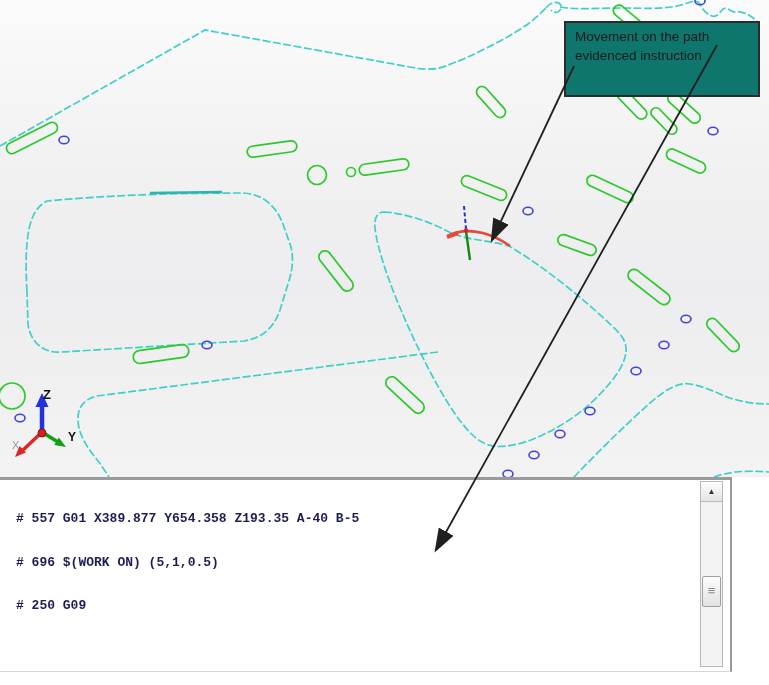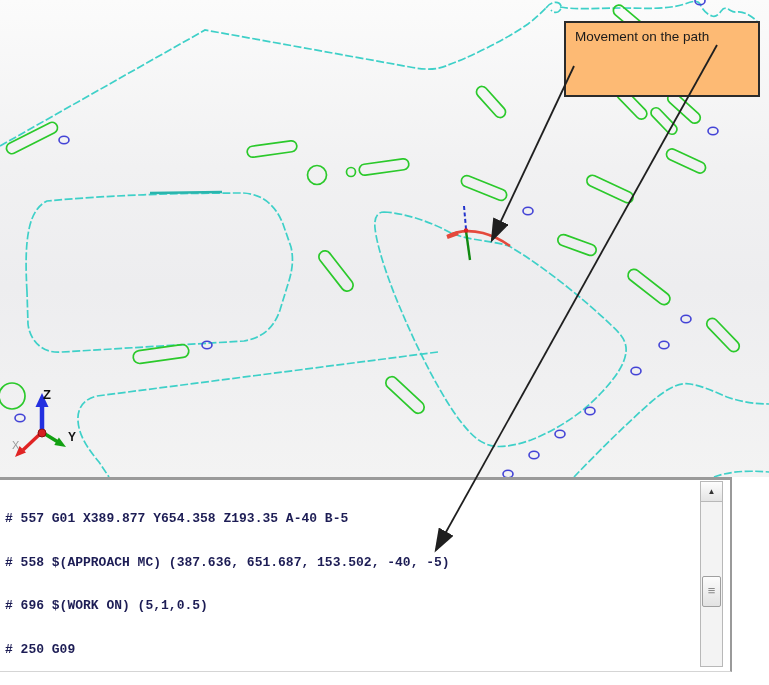--- a/index.html
+++ b/index.html
@@ -15,33 +15,33 @@
   .c-cyan2 {stroke:#2ab5ad;fill:none;stroke-width:2.6;}
   .c-green {stroke:var(--green);fill:none;stroke-width:1.7;}
   .c-blue  {stroke:var(--blue);fill:none;stroke-width:1.6;}
   .c-red   {stroke:var(--red);fill:none;stroke-width:2.6;}
 
   .axis-label{font-family:"Liberation Sans",sans-serif;font-weight:bold;fill:#111;}
   .axis-label-dim{font-family:"Liberation Sans",sans-serif;fill:#999;}
 
   
   .callout{position:absolute;left:564px;top:21px;width:196px;height:76px;box-sizing:border-box;
-           background:#fdba74;border:2px solid var(--callout-border);z-index:20;
+           background:#0f766e;border:2px solid var(--callout-border);z-index:20;
            padding:5px 6px 0 9px;color:#1a1a1a;font-size:13.5px;line-height:1.4;}
   .overlay{position:absolute;left:0;top:0;width:769px;height:685px;z-index:30;pointer-events:none;}
 
   
   .gcode-panel{position:absolute;left:0;top:477px;width:732px;height:195px;box-sizing:border-box;
                background:var(--panel-bg);border-top:3px solid var(--panel-border);
                border-right:2px solid var(--panel-border);border-bottom:1px solid #d5d5d5;z-index:10;}
   .gcode-lines{position:absolute;left:0;top:3px;right:34px;
                font-family:"Liberation Mono","DejaVu Sans Mono",monospace;
                font-weight:bold;font-size:13px;line-height:14.55px;
                color:var(--code-text);white-space:pre;overflow:hidden;}
-  .gcode-line{padding-left:5px;height:14.55px;}
+  .gcode-line{padding-left:16px;height:14.55px;}
 
   
   .vscroll{position:absolute;top:1px;right:7px;width:23px;height:186px;box-sizing:border-box;
            background:var(--scrollbar-track);border:1px solid var(--scrollbar-border);}
   .vscroll .btn-up{position:absolute;top:0;left:0;right:0;height:19px;
            background:linear-gradient(#fdfdfd,#e4e4e4);border-bottom:1px solid var(--scrollbar-border);
            text-align:center;font-size:8px;line-height:19px;color:#333;}
   .vscroll .thumb{position:absolute;left:1px;right:1px;top:94px;height:29px;
            background:linear-gradient(#fcfcfc,#e2e2e2);border:1px solid #9f9f9f;border-radius:2px;
            text-align:center;font-size:13px;line-height:27px;font-weight:bold;color:#8a8a8a;}
@@ -125,26 +125,26 @@
         <circle cx="42" cy="433" r="4" fill="#d42020" stroke="#8a0f0f" stroke-width="1"></circle>
         <text class="axis-label" x="43" y="399" font-size="13">Z</text>
         <text class="axis-label" x="68" y="441" font-size="12">Y</text>
         <text class="axis-label-dim" x="12" y="449" font-size="11">X</text>
       </g>
     </svg>
   </div>
 
   <div class="callout">
     <div>Movement on the path</div>
+    <div>evidenced instruction</div>
   </div>
 
   <div class="gcode-panel">
     <div class="gcode-lines">
       <div class="gcode-line"># 557 G01 X389.877 Y654.358 Z193.35 A-40 B-5</div>
-      <div class="gcode-line"># 558 $(APPROACH MC) (387.636, 651.687, 153.502, -40, -5)</div>
       <div class="gcode-line"># 696 $(WORK ON) (5,1,0.5)</div>
       <div class="gcode-line"># 250 G09</div>
       
       
       
       
       
       
       
       

